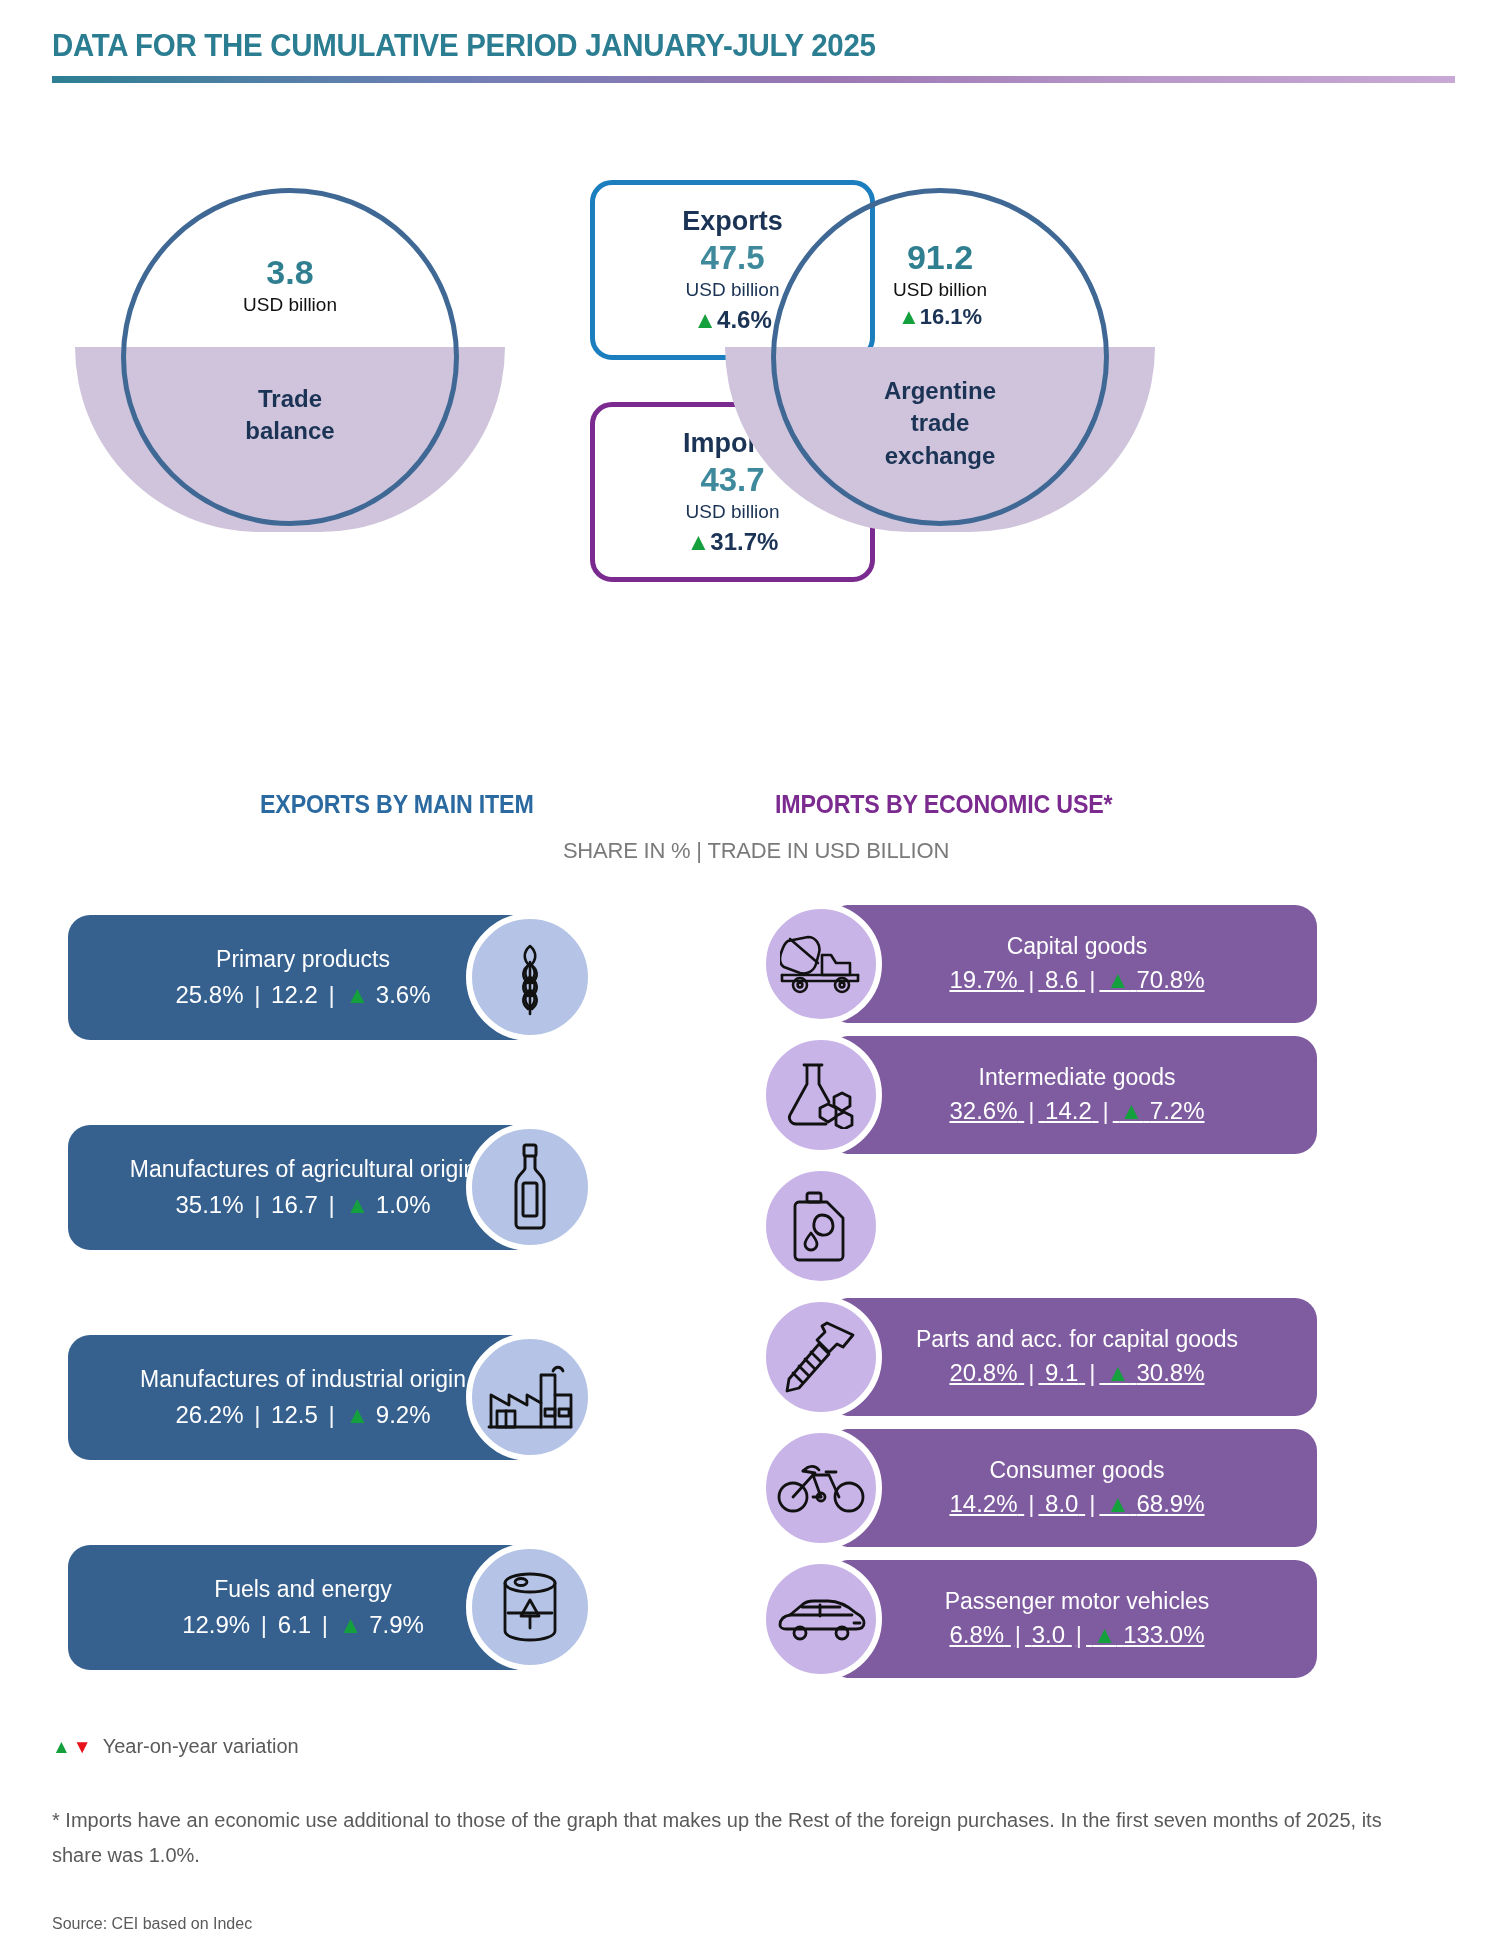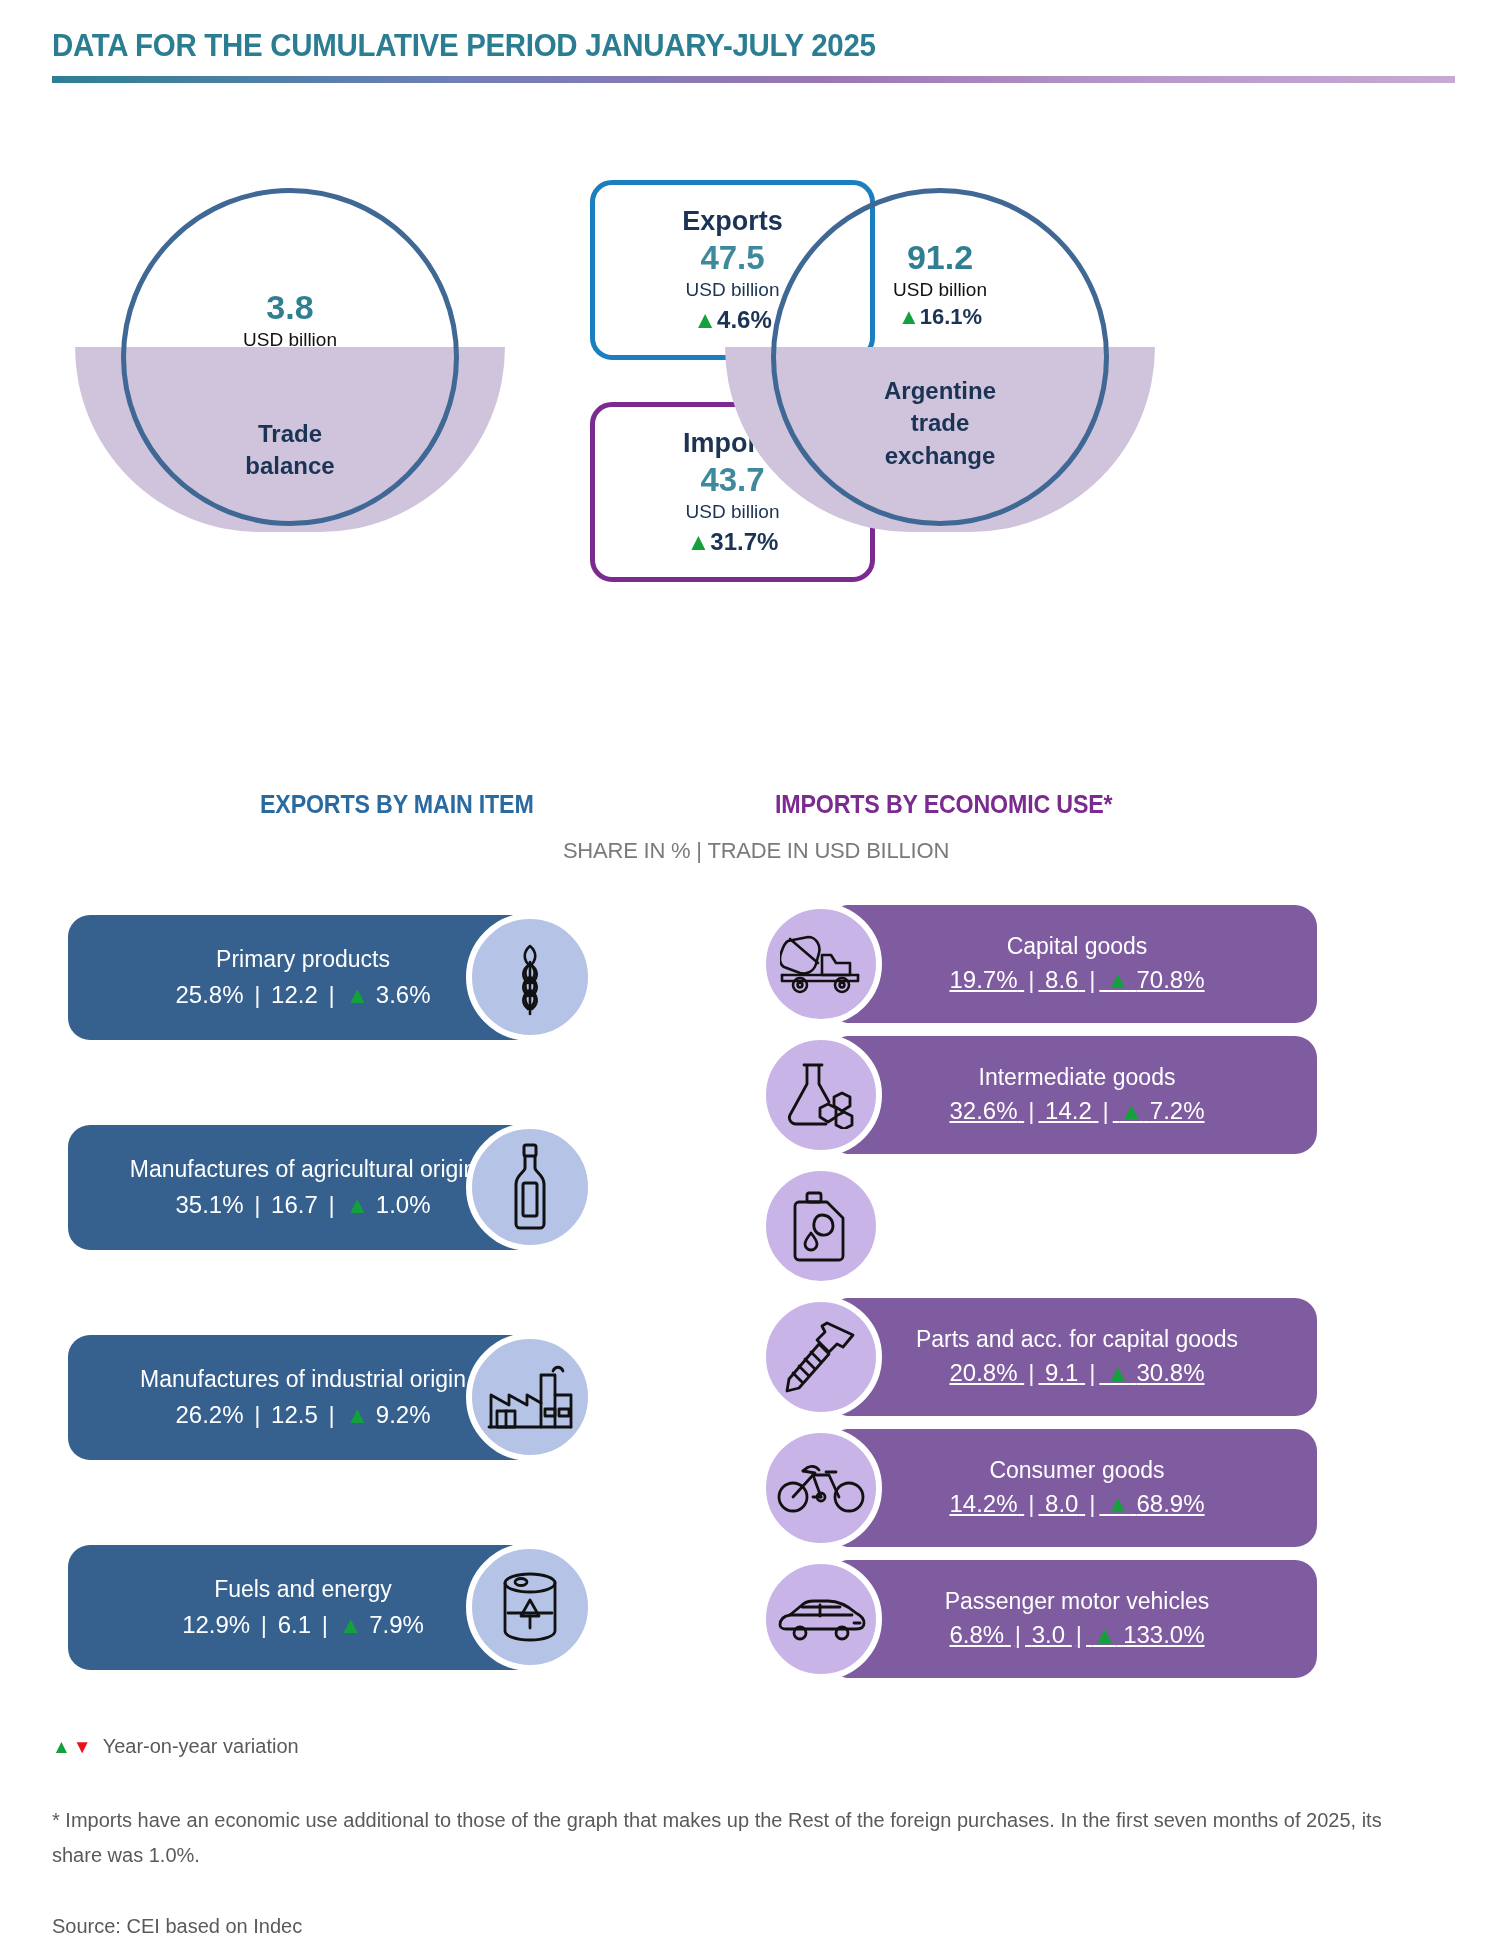--- a/index.html
+++ b/index.html
@@ -64,21 +64,21 @@
   .circle-delta { font-size: 22px; font-weight: bold; color: #1b3355; line-height: 1.3; text-align: center; }
   .circle-label {
     font-size: 24px; font-weight: bold; color: #1b3355; line-height: 1.35;
   }
   .tri-up { color: #14a03c; }
   .tri-dn { color: #e8121b; }
 
   
   #trade-balance-circle { left: 75px; top: 10px; }
   #trade-balance-circle .ring { left: 46px; top: 8px; }
-  #trade-balance-circle .circle-text { left: 46px; margin-top: 35px; }
+  #trade-balance-circle .circle-text { left: 46px; }
 
   
   #trade-exchange-circle { left: 725px; top: 10px; }
   #trade-exchange-circle .ring { left: 46px; top: 8px; }
   #trade-exchange-circle .circle-text { left: 46px; }
 
   
   .kpi-box {
     position: absolute;
     width: 285px; height: 180px;
@@ -165,21 +165,21 @@
     font-size: 20px; color: #5a5a5a;
     display: flex; align-items: center; gap: 2px;
   }
   #legend-line .lg-tri { font-size: 19px; }
   #legend-text { margin-left: 9px; }
   #footnote {
     margin-top: 45px;
     font-size: 20px; color: #5a5a5a; line-height: 1.75;
     width: 1385px;
   }
-  #source-line { margin-top: 42px; font-size: 20px; color: #5a5a5a; }
+  #source-line { margin-top: 42px; font-size: 16px; color: #5a5a5a; }
 
   svg.glyph { display: block; }
 </style>
 </head>
 <body>
 
 <div id="header">
   <div id="page-title">DATA FOR THE CUMULATIVE PERIOD JANUARY-JULY 2025</div>
   <div id="title-rule"></div>
 </div>

